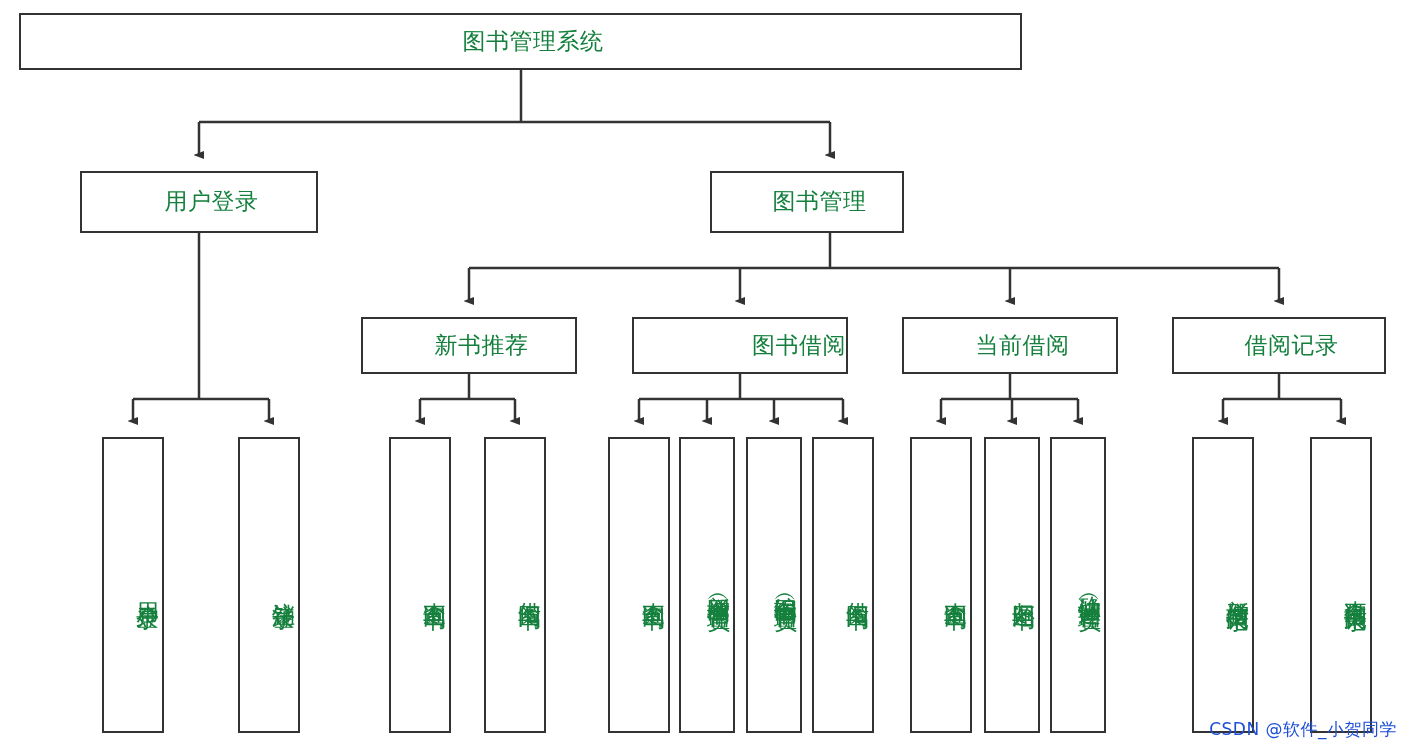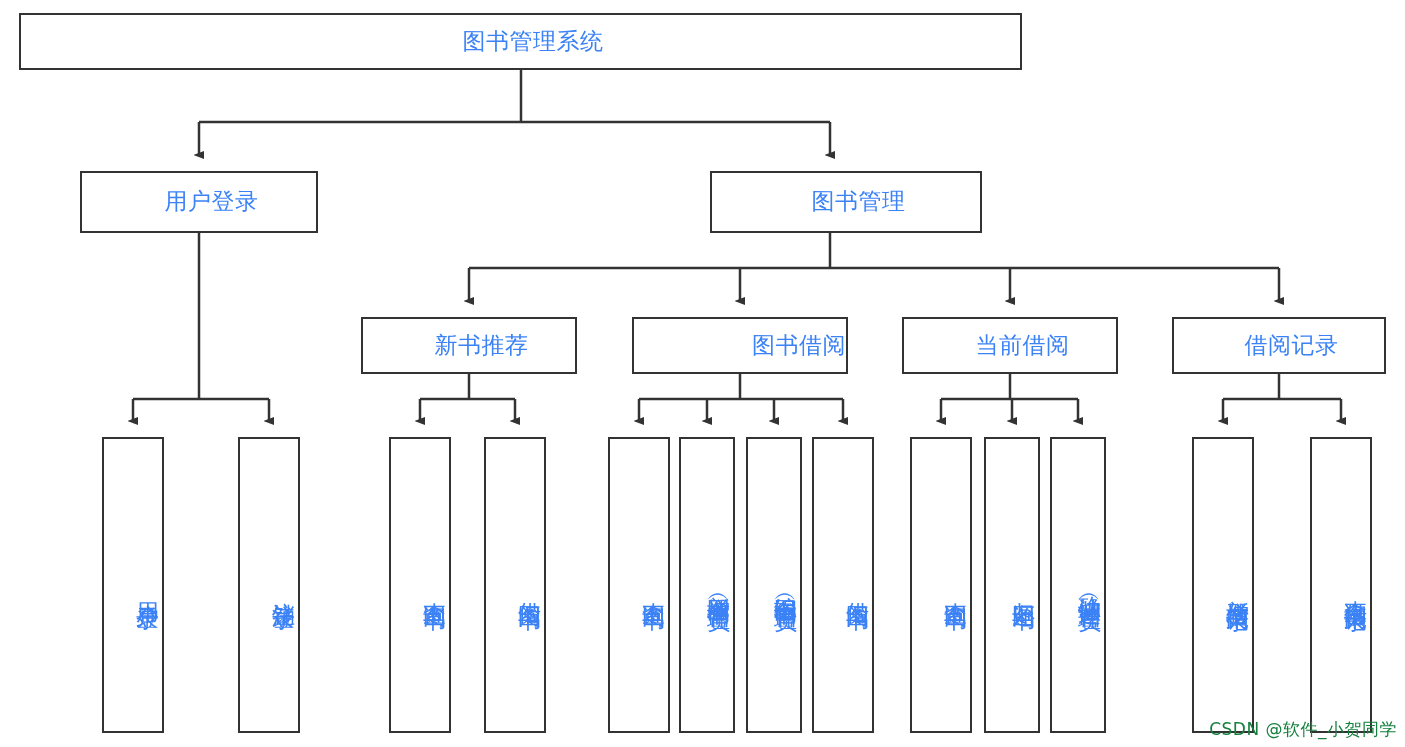--- a/index.html
+++ b/index.html
@@ -28,21 +28,21 @@
     height: 747px;
   }
   .node-box {
     position: absolute;
     box-sizing: border-box;
     border: 2.5px solid #333333;
     background: #ffffff;
     display: flex;
     align-items: center;
     justify-content: center;
-    color: #3b82f6;
+    color: #15803d;
     padding-left: 25px;
   }
   .node-h {
     font-size: 23px;
     line-height: 1.2;
     letter-spacing: 0.5px;
     white-space: nowrap;
   }
   .node-v {
     writing-mode: vertical-rl;
@@ -56,21 +56,21 @@
     text-align: center;
   }
   .node-v.tall-text {
     padding-top: 4px;
   }
   .watermark {
     position: absolute;
     right: 8px;
     bottom: 6px;
     font-size: 17px;
-    color: #15803d;
+    color: #1d4ed8;
     white-space: nowrap;
     letter-spacing: 0.5px;
     user-select: none;
   }
 </style>
 </head>
 <body>
 
 <div id="diagram-root">
 
@@ -124,21 +124,21 @@
     </g>
   </svg>
 
   <div class="node-box node-h" style="left:19px; top:13px; width:1003px; height:57px;">
     <span>图书管理系统</span>
   </div>
 
   <div class="node-box node-h" style="left:80px; top:171px; width:238px; height:62px;">
     <span>用户登录</span>
   </div>
-  <div class="node-box node-h" style="left:710px; top:171px; width:272px; height:62px;">
+  <div class="node-box node-h" style="left:710px; top:171px; width:194px; height:62px;">
     <span>图书管理</span>
   </div>
 
   <div class="node-box node-h" style="left:361px; top:317px; width:216px; height:57px;text-align:right;">
     <span>新书推荐</span>
   </div>
   <div class="node-box node-h" style="left:632px; top:317px; width:216px; height:57px;justify-content:flex-end;">
     <span>图书借阅</span>
   </div>
   <div class="node-box node-h" style="left:1172px; top:317px; width:214px; height:57px;">

